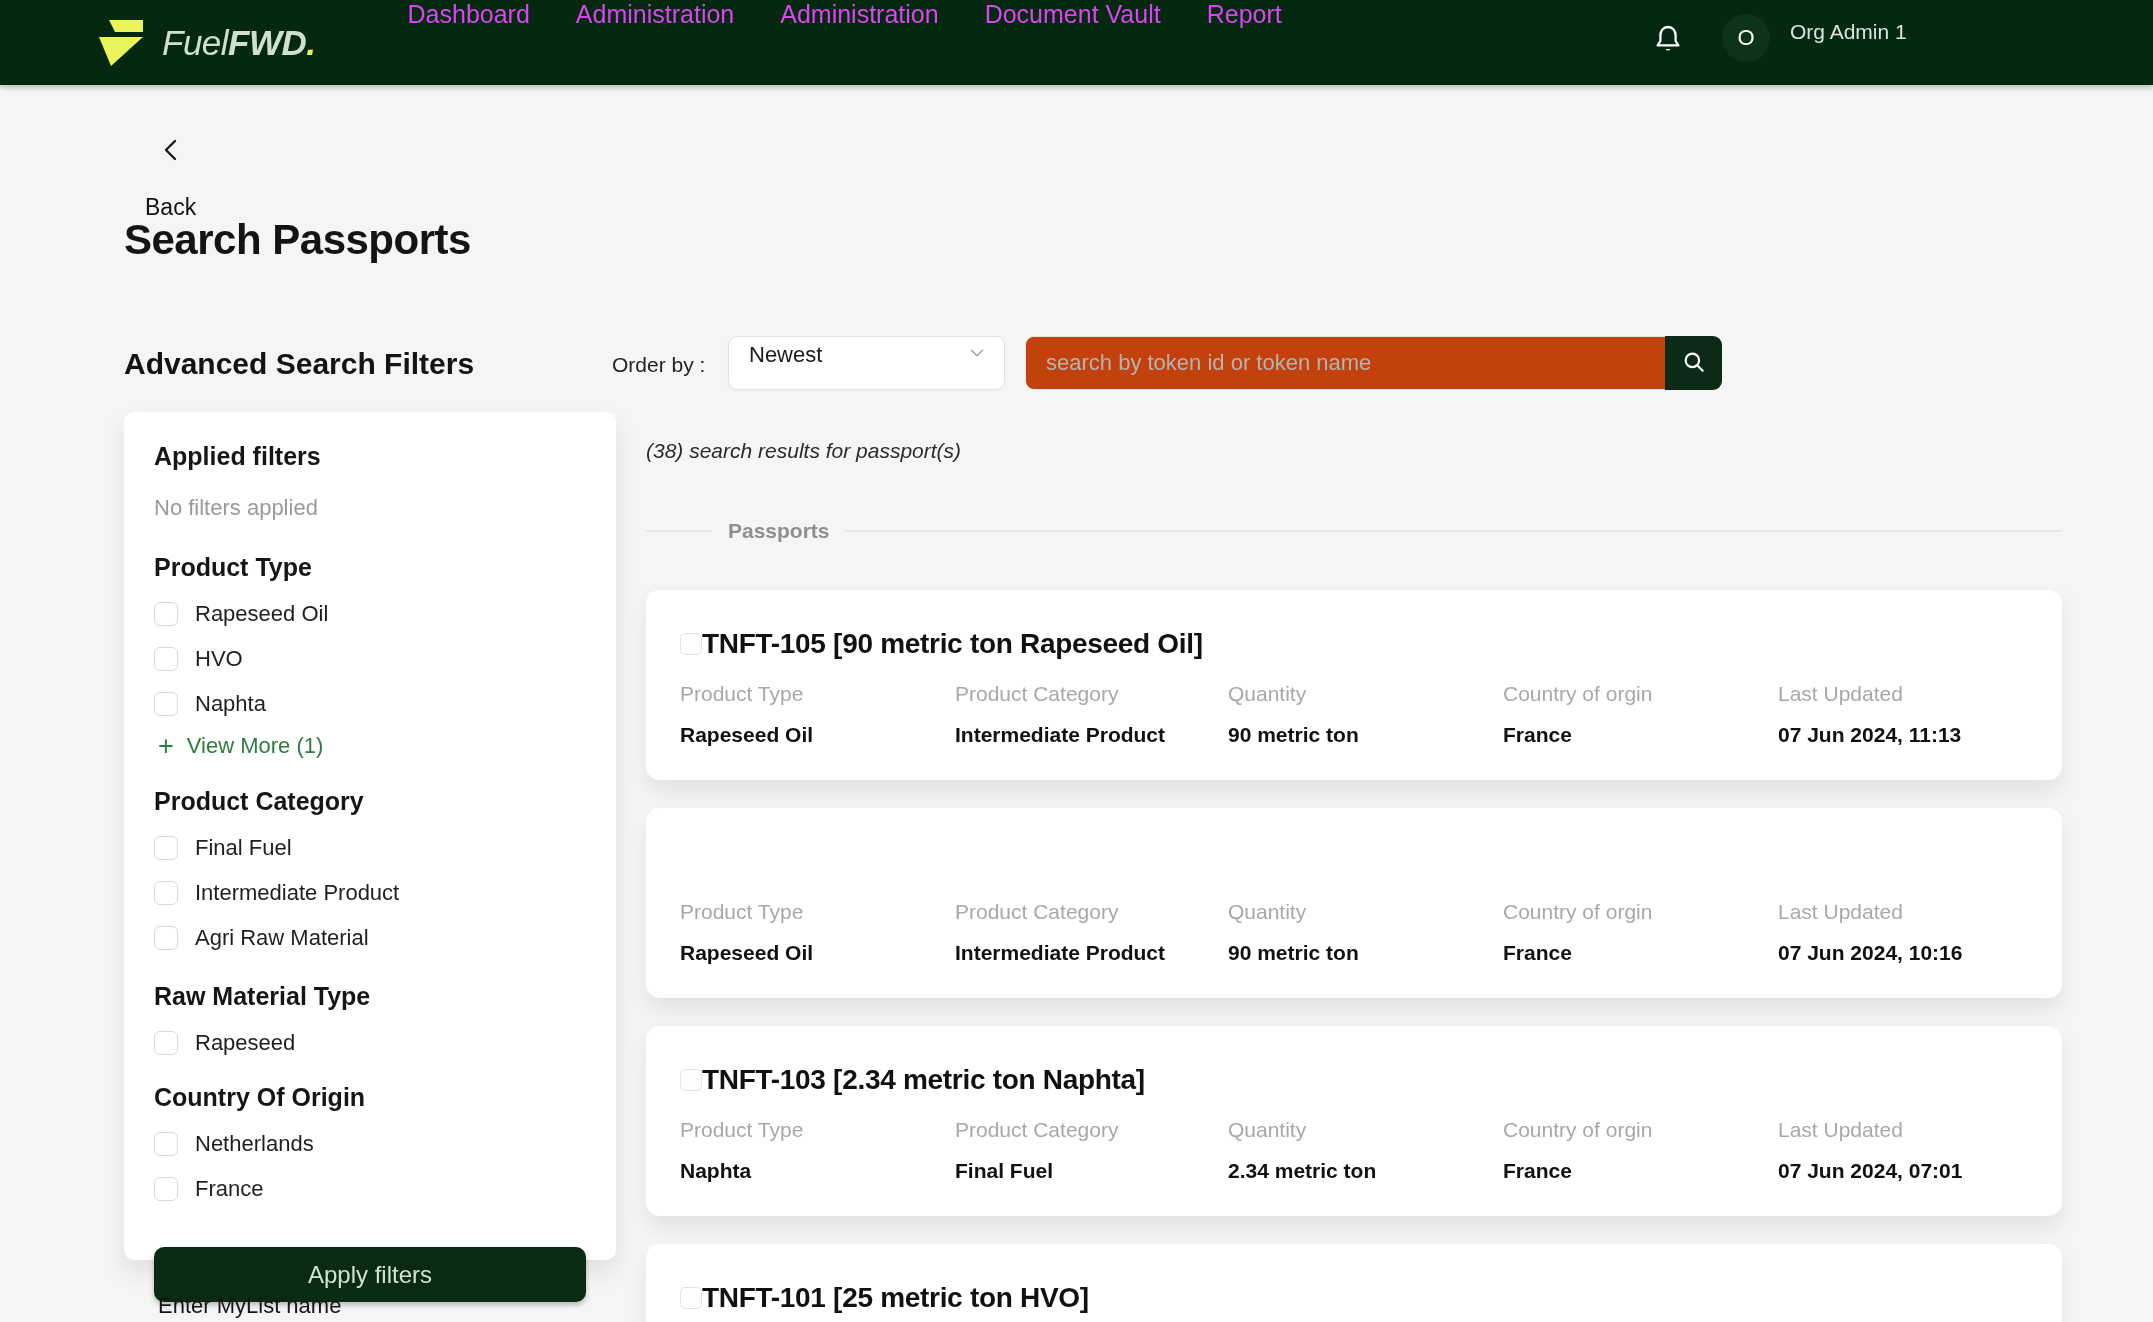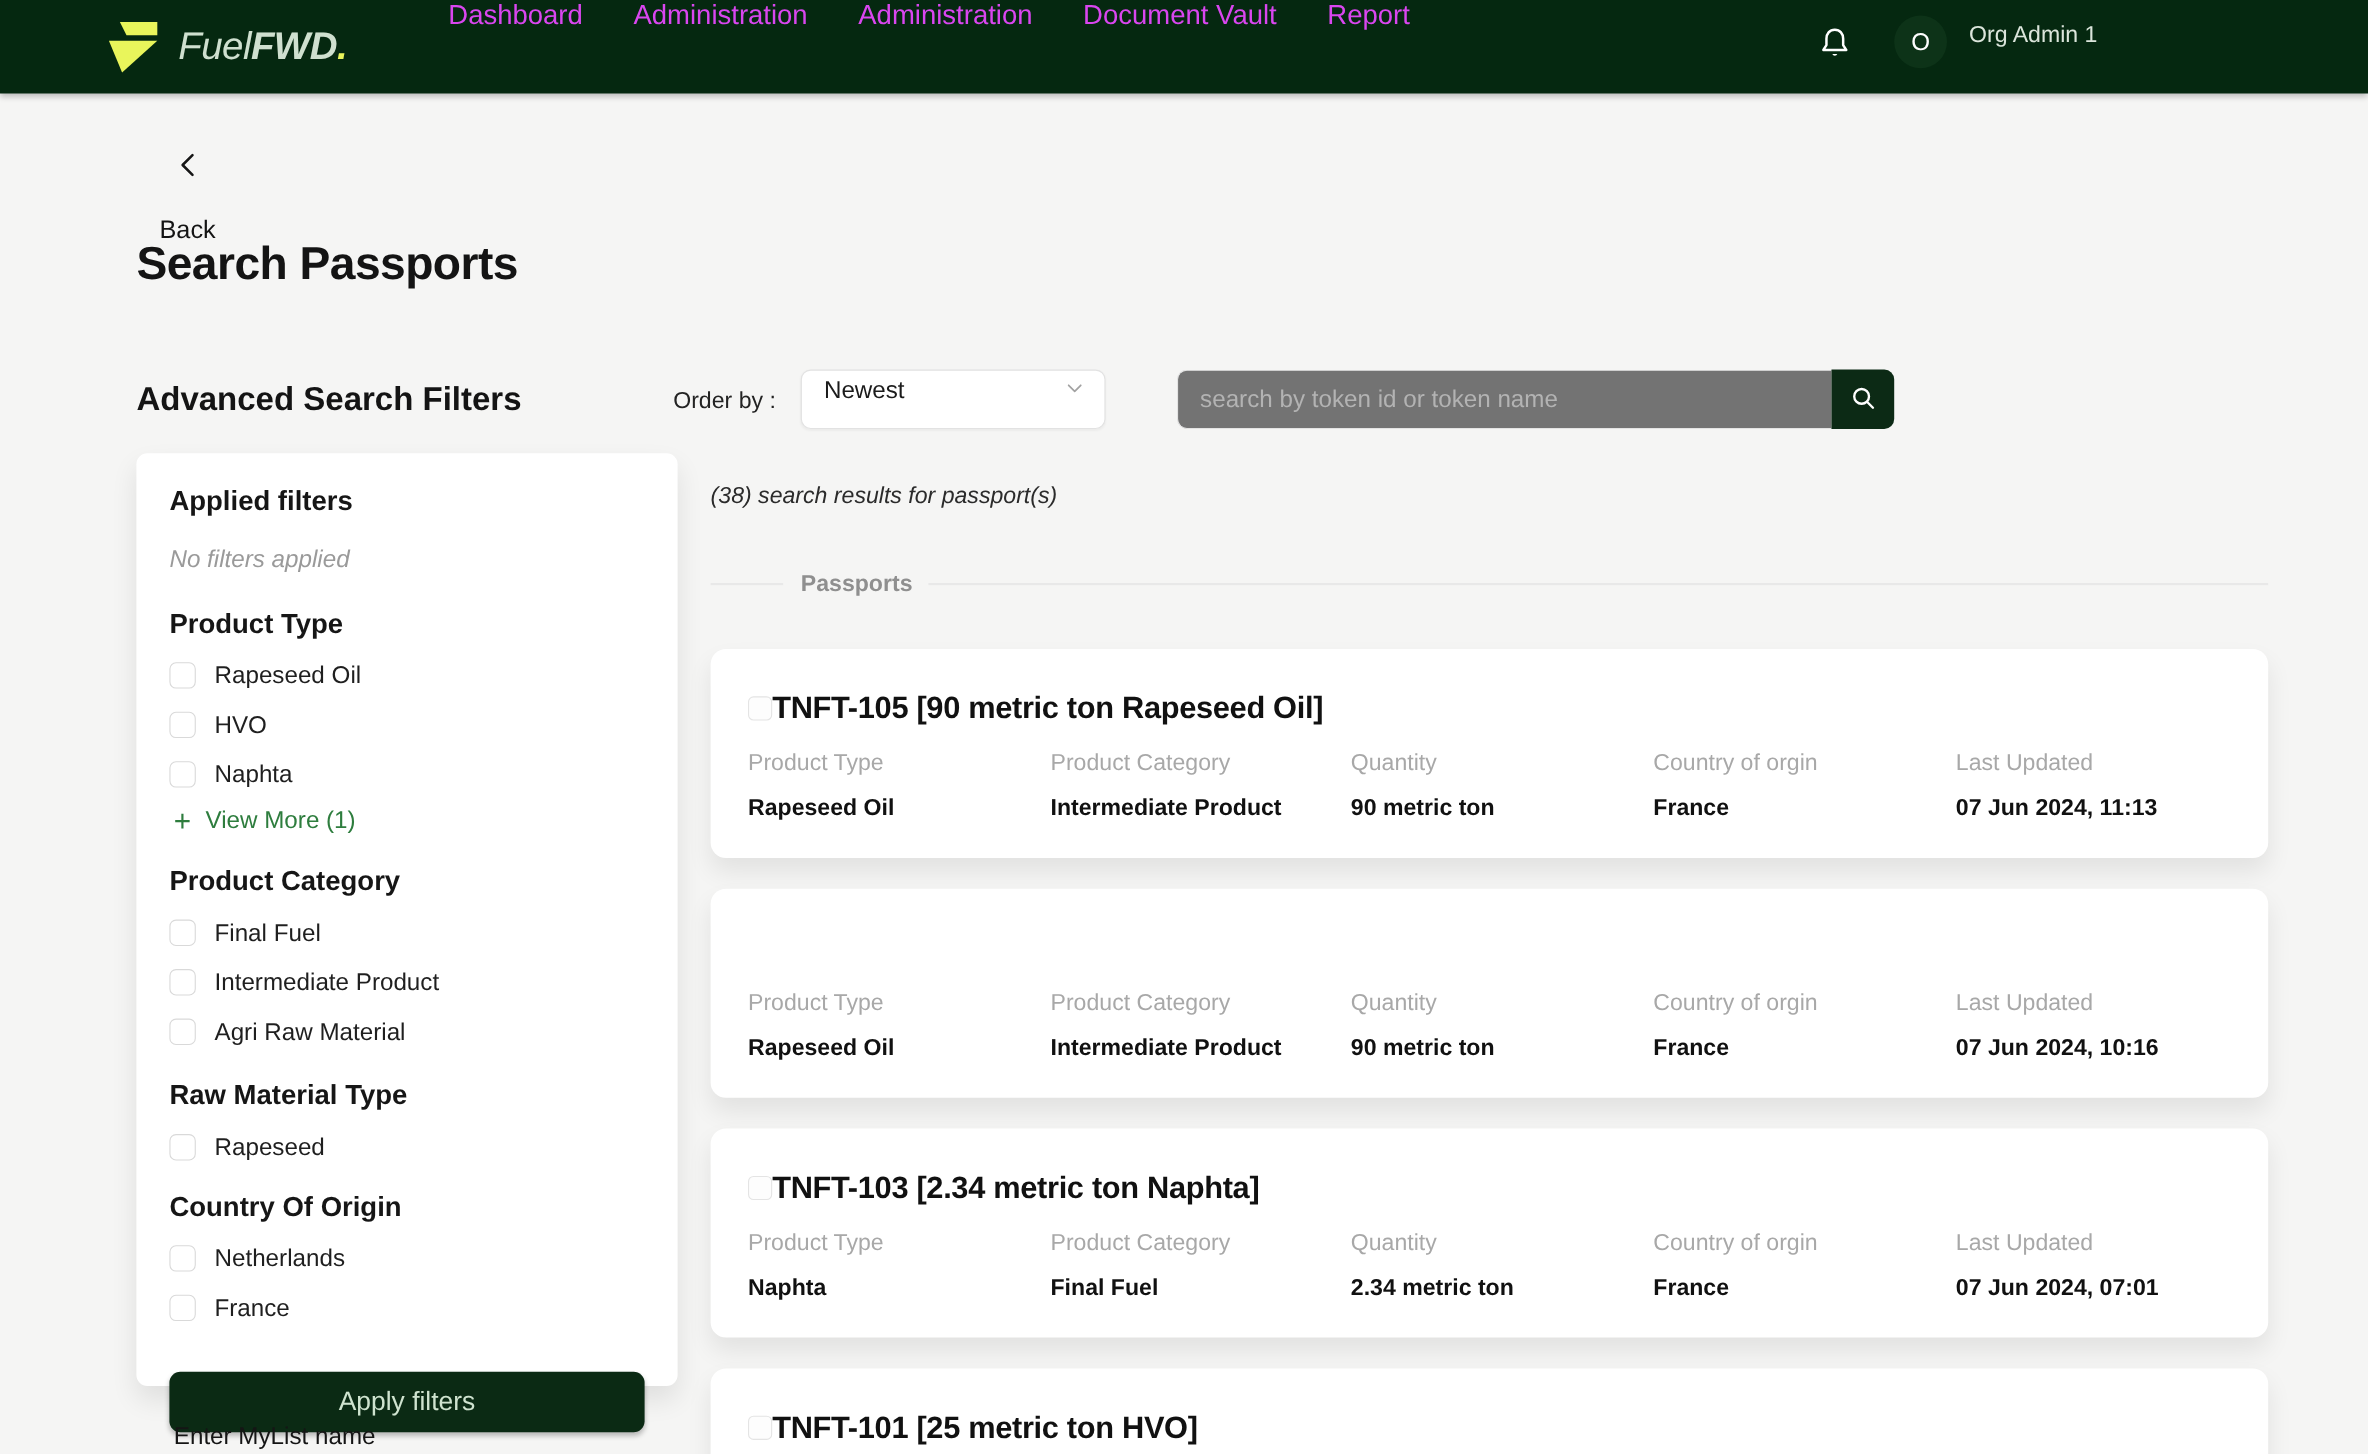--- a/index.html
+++ b/index.html
@@ -44,38 +44,38 @@
   .orderby-label { position:absolute; left:612px; top:353px; font-size:21px; color:#232323; }
   .dropdown {
     position:absolute; left:728px; top:336px; width:277px; height:54px;
     background:#fff; border:1px solid #e2e2e2; border-radius:9px;
     display:flex; align-items:center; justify-content:space-between;
     padding:0 16px 16px 20px; cursor:pointer; box-shadow:0 1px 2px rgba(0,0,0,0.04);
   }
   .dropdown-value { font-size:22px; color:#1b1b1b; }
   .searchbar { position:absolute; left:1025px; top:336px; width:697px; height:54px; display:flex; }
   .search-input {
-    flex:1; height:54px; background:#737373; border:1px solid #e3e3e3; border-right:none;
+    flex:1; height:54px; background:#c2410c; border:1px solid #e3e3e3; border-right:none;
     border-radius:9px 0 0 9px; padding:0 20px; font-size:22px; color:#1b1b1b;
-    font-family:"Liberation Sans", sans-serif; outline:none;margin-left:45px;
+    font-family:"Liberation Sans", sans-serif; outline:none;
   }
   .search-input::placeholder { color:#b3b3b3; }
   .search-btn {
     width:57px; height:54px; background:#0c2a15; border:none; border-radius:0 9px 9px 0;
     display:flex; align-items:center; justify-content:center; cursor:pointer;
   }
 
   
   .sidebar {
     position:absolute; left:124px; top:412px; width:492px; height:848px;
     background:#fff; border-radius:10px; box-shadow:0 12px 24px rgba(0,0,0,0.09);
     padding:30px 30px 0 30px;
   }
   .sb-h1 { font-size:25px; font-weight:700; color:#161616; margin-bottom:24px; }
-  .sb-nofilters { font-size:22px; font-style:italic; color:#9a9a9a; margin-bottom:32px; }
+  .sb-nofilters { font-size:22px; color:#9a9a9a; margin-bottom:32px; }
   .sb-sec { font-size:25px; font-weight:700; color:#161616; margin-bottom:20px; }
   .sb-row { display:flex; align-items:center; gap:17px; height:24px; margin-bottom:21px; cursor:pointer; }
   .sb-row-label { font-size:22px; color:#1f1f1f; }
   .checkbox {
     width:24px; height:24px; border:1.5px solid #d9d9d9; border-radius:6px; background:#fff; flex:0 0 auto;
   }
   .viewmore { display:flex; align-items:center; gap:13px; margin:-4px 0 14px 4px; color:#2e7d3e; cursor:pointer; }
   .viewmore .plus { font-size:27px; line-height:24px; font-weight:400; }
   .viewmore .vm-label { font-size:22px; }
   .mt32 { margin-top:32px; }

